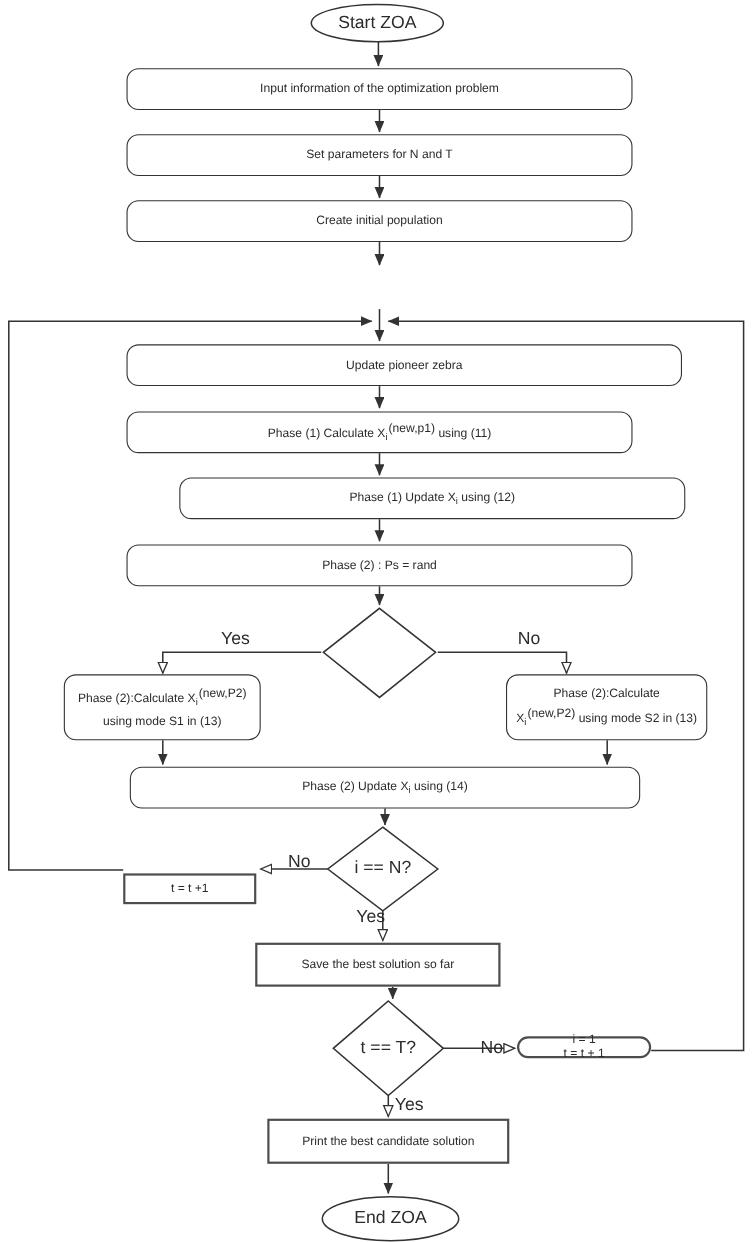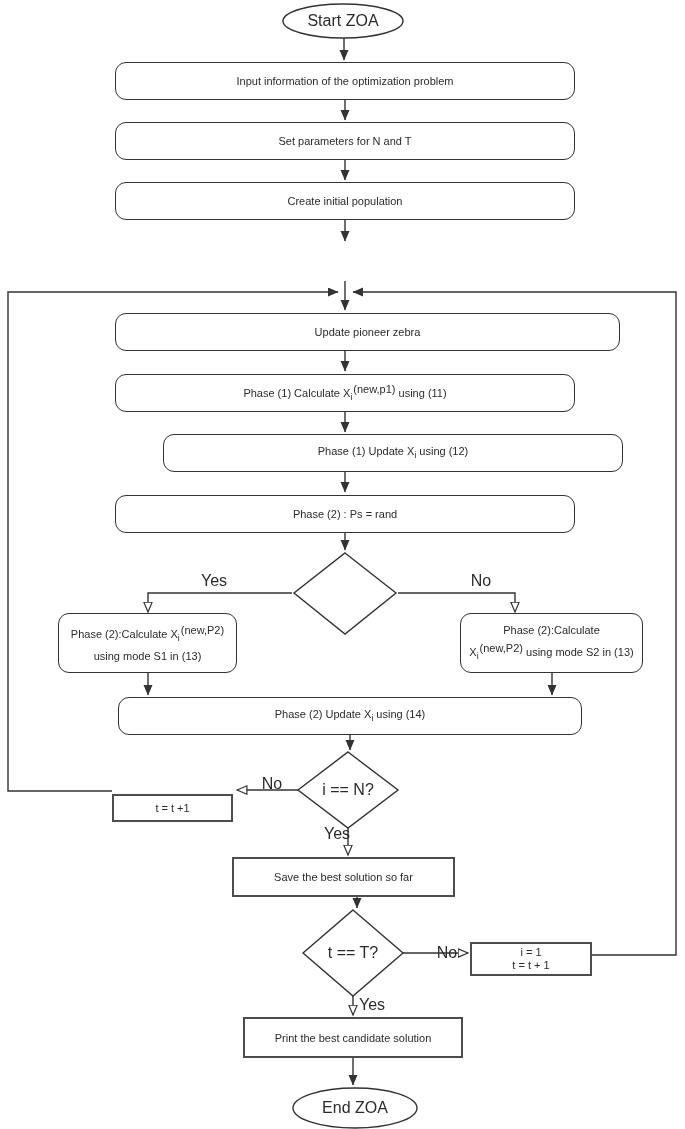--- a/index.html
+++ b/index.html
@@ -153,21 +153,21 @@
   </div>
 
   <div class="box sharp" style="left:232px;top:857px;width:223px;height:40px;">
     <span>Save the best solution so far</span>
   </div>
 
   <div class="float-label" style="left:303px;top:939px;width:100px;height:28px;">t == T?</div>
   <div class="float-label" style="left:432px;top:946px;width:30px;height:13px;">No</div>
   <div class="float-label" style="left:357px;top:998px;width:30px;height:14px;">Yes</div>
 
-  <div class="box sharp" style="left:470px;top:942px;width:122px;height:34px;line-height:13px;padding:1px 4px;">
+  <div class="box sharp" style="left:470px;top:942px;width:122px;height:20px;line-height:13px;padding:1px 4px;border-radius:10px;">
     <span class="row">i = 1</span>
     <span class="row">t = t + 1</span>
   </div>
 
   <div class="box sharp" style="left:243px;top:1017px;width:220px;height:41px;">
     <span>Print the best candidate solution</span>
   </div>
 
   <div class="float-label" style="left:293px;top:1090px;width:124px;height:36px;">End ZOA</div>
 

